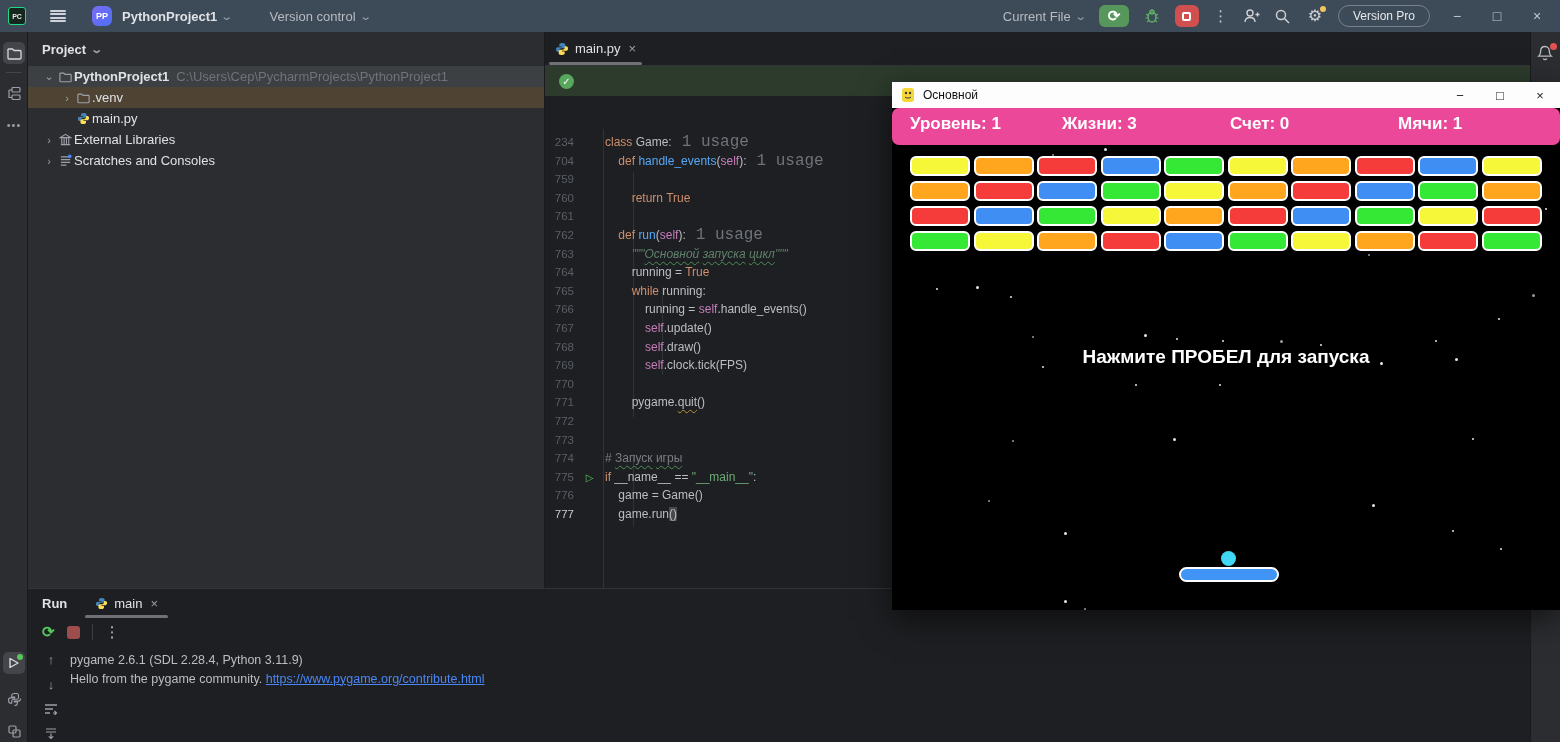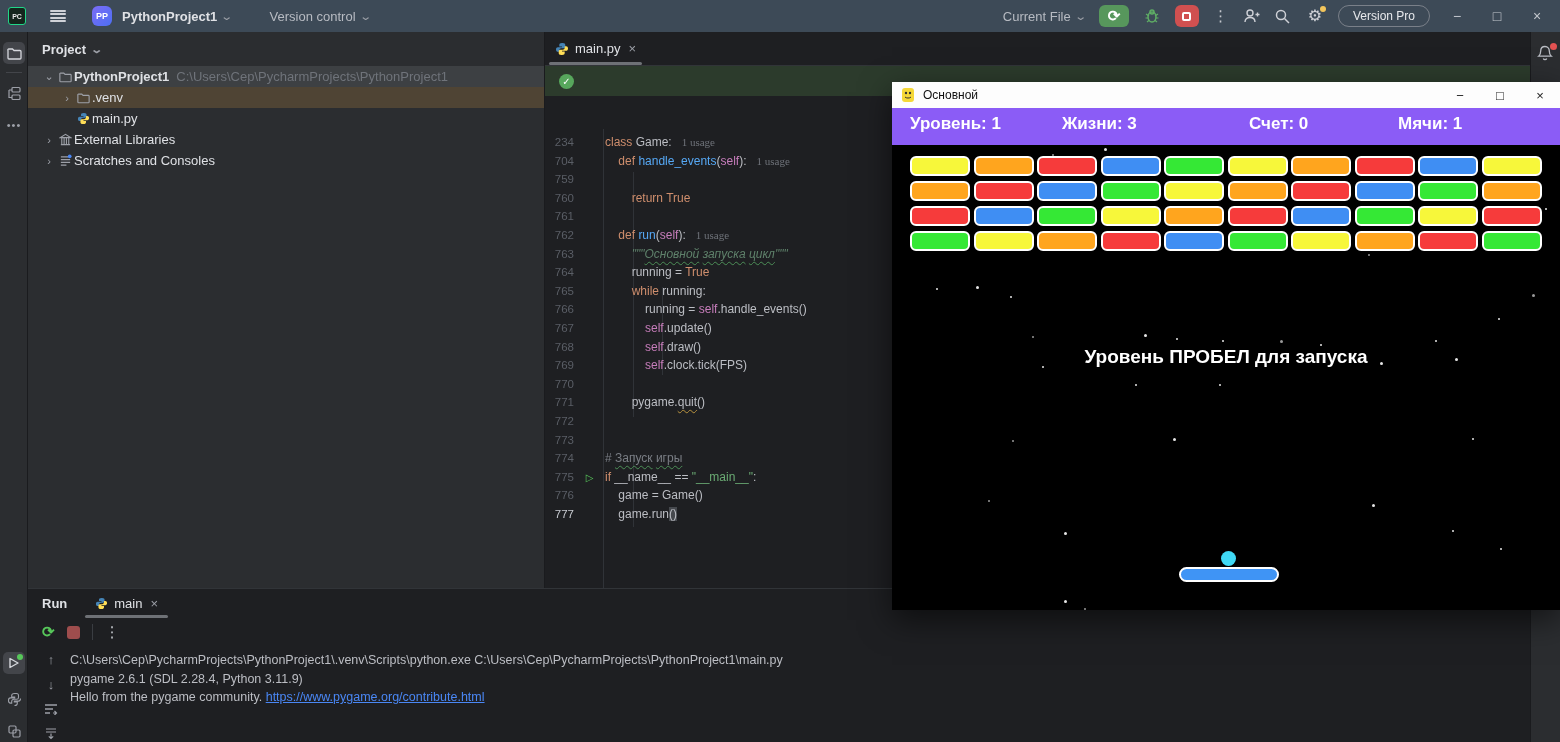--- a/index.html
+++ b/index.html
@@ -53,21 +53,21 @@
   .ed-tab::after{content:"";position:absolute;left:4px;right:4px;bottom:0;height:3px;border-radius:2px;background:#6e7176;}
   .tab-x{color:#9da0a8;font-size:13px;margin-left:2px;}
   .banner{height:30px;background:#2c3b2c;display:flex;align-items:center;gap:10px;padding-left:14px;font-size:13px;color:#dfe1e5;}
   .check-circle{width:15px;height:15px;border-radius:50%;background:#57a75c;color:#fff;font-size:10px;display:flex;align-items:center;justify-content:center;}
   #code-lines{position:absolute;left:0;top:97px;width:985px;bottom:0;padding-top:4px;font-family:"DejaVu Sans Mono",monospace;font-size:12px;}
   .cl{height:18.6px;line-height:18.6px;white-space:pre;}
   .ln{display:inline-block;width:29px;text-align:right;color:#5a5e66;font-size:11.5px;}
   .ln.cur{color:#c9ccd2;}
   .mark{display:inline-block;width:31px;text-align:center;}
   .run-arrow{color:#57c75a;font-size:10px;}
-  .usage{font-family:Liberation Serif, serif;font-size:11px;color:#6f737a;margin-left:10px;}
+  .usage{font-family:Liberation Mono, monospace;font-size:16px;color:#6f737a;margin-left:10px;}
   .tk-kw{color:#cf8e6d;} .tk-fn{color:#56a8f5;} .tk-sf{color:#c77dbb;} .tk-st{color:#6aab73;}
   .tk-t{color:#bcbec4;}
   .tk-doc,.tk-docw{color:#5f826b;font-style:italic;}
   .tk-docw{text-decoration:underline wavy #4c8f57 1px;text-underline-offset:3px;}
   .tk-cm{color:#7a7e85;} .tk-cmw{color:#7a7e85;text-decoration:underline wavy #4c8f57 1px;text-underline-offset:3px;}
   .tk-wavy{color:#bcbec4;text-decoration:underline wavy #b8923e 1px;text-underline-offset:3px;}
   .tk-caret{color:#bcbec4;background:#45484d;}
   .vline{position:absolute;width:1px;background:#303338;}
 
   
@@ -90,21 +90,21 @@
   #console{position:absolute;left:42px;top:62px;right:10px;bottom:0;font-family:"DejaVu Sans Mono",monospace;font-size:12.5px;color:#bcbec4;line-height:18.6px;}
   .console-link{color:#4a87f5;text-decoration:underline;cursor:pointer;text-align:center;}
 
   
   #gamewin{left:892px;top:82px;width:668px;height:528px;box-shadow:0 10px 30px rgba(0,0,0,.55);}
   .gw-titlebar{height:26px;background:#fdfdfd;display:flex;align-items:center;padding-left:8px;gap:7px;}
   .gw-title{font-size:12px;color:#111;}
   .gw-btns{margin-left:auto;display:flex;align-items:center;}
   .gw-btn{width:40px;height:26px;display:flex;align-items:center;justify-content:center;color:#222;font-size:13px;cursor:pointer;}
   .gw-body{position:relative;width:668px;height:502px;background:#000;overflow:hidden;}
-  .hud{position:absolute;left:0;top:0;width:668px;height:37px;background:#8b5cf6;}
+  .hud{position:absolute;left:0;top:0;width:668px;height:37px;background:#ec4899;border-radius:7px;}
   .hud span{position:absolute;top:6px;font-size:17px;font-weight:bold;color:#fff;}
   .brick{position:absolute;width:60px;height:20px;border:2px solid #fff;border-radius:6px;}
   .gw-msg{position:absolute;left:0;top:238px;width:668px;text-align:center;font-size:19px;font-weight:bold;color:#fff;}
   .ball{position:absolute;left:329px;top:443px;width:15px;height:15px;border-radius:50%;}
   .paddle{position:absolute;left:287px;top:459px;width:100px;height:15px;border:2px solid #fff;border-radius:8px;}
   .star{position:absolute;width:2px;height:2px;border-radius:50%;background:#fff;opacity:.9;}
 
   svg{display:block;}
 </style>
 </head>
@@ -348,21 +348,20 @@
         </svg>
     </span>
     <span class="cg-icon">
       <svg width="14" height="12" viewBox="0 0 14 12">
           <path d="M2 1h10M2 4h10" stroke="#9da0a8" stroke-width="1.2"></path>
           <path d="M7 5.5v5M4.8 8.3L7 10.5l2.2-2.2" stroke="#9da0a8" stroke-width="1.2" fill="none"></path>
         </svg>
     </span>
   </div>
   <div id="console">
-      <div><span>C:\Users\Cep\PycharmProjects\PythonProject1\.venv\Scripts\python.exe C:\Users\Cep\PycharmProjects\PythonProject1\main.py</span></div>
       <div><span>pygame 2.6.1 (SDL 2.28.4, Python 3.11.9)</span></div>
       <div><span>Hello from the pygame community. </span><span class="console-link">https://www.pygame.org/contribute.html</span></div>
     </div>
 </div>
 
 <div id="gamewin" class="abs">
   <div class="gw-titlebar">
     <svg width="16" height="16" viewBox="0 0 16 16">
         <rect x="2" y="1" width="12" height="14" rx="3" fill="#f5d837"></rect>
         <circle cx="6" cy="6" r="1.2" fill="#333"></circle>
@@ -407,21 +406,21 @@
         <div class="star" style="left: 300px; top: 470px;"></div>
         <div class="star" style="left: 488px; top: 254px; width: 3px; height: 3px;"></div>
         <div class="star" style="left: 580px; top: 330px;"></div>
         <div class="star" style="left: 96px; top: 392px; opacity: 0.6;"></div>
         <div class="star" style="left: 480px; top: 396px; width: 3px; height: 3px;"></div>
         <div class="star" style="left: 608px; top: 440px;"></div>
       </div>
     <div class="hud" id="hud">
         <span style="left: 18px;">Уровень: 1</span>
         <span style="left: 170px;">Жизни: 3</span>
-        <span style="left: 357px;">Счет: 0</span>
+        <span style="left: 338px;">Счет: 0</span>
         <span style="left: 506px;">Мячи: 1</span>
       </div>
     <div id="bricks">
         <div class="brick" style="left: 18px; top: 48px; background: rgb(247, 247, 58);"></div>
         <div class="brick" style="left: 81.5px; top: 48px; background: rgb(255, 165, 30);"></div>
         <div class="brick" style="left: 145px; top: 48px; background: rgb(246, 59, 59);"></div>
         <div class="brick" style="left: 208.5px; top: 48px; background: rgb(63, 142, 243);"></div>
         <div class="brick" style="left: 272px; top: 48px; background: rgb(53, 232, 53);"></div>
         <div class="brick" style="left: 335.5px; top: 48px; background: rgb(247, 247, 58);"></div>
         <div class="brick" style="left: 399px; top: 48px; background: rgb(255, 165, 30);"></div>
@@ -452,17 +451,17 @@
         <div class="brick" style="left: 81.5px; top: 123px; background: rgb(247, 247, 58);"></div>
         <div class="brick" style="left: 145px; top: 123px; background: rgb(255, 165, 30);"></div>
         <div class="brick" style="left: 208.5px; top: 123px; background: rgb(246, 59, 59);"></div>
         <div class="brick" style="left: 272px; top: 123px; background: rgb(63, 142, 243);"></div>
         <div class="brick" style="left: 335.5px; top: 123px; background: rgb(53, 232, 53);"></div>
         <div class="brick" style="left: 399px; top: 123px; background: rgb(247, 247, 58);"></div>
         <div class="brick" style="left: 462.5px; top: 123px; background: rgb(255, 165, 30);"></div>
         <div class="brick" style="left: 526px; top: 123px; background: rgb(246, 59, 59);"></div>
         <div class="brick" style="left: 589.5px; top: 123px; background: rgb(53, 232, 53);"></div>
       </div>
-    <div class="gw-msg">Уровень ПРОБЕЛ для запуска</div>
+    <div class="gw-msg">Нажмите ПРОБЕЛ для запуска</div>
     <div class="ball" id="ball" style="background: rgb(63, 217, 245);"></div>
     <div class="paddle" id="paddle" style="background: rgb(63, 148, 245);"></div>
   </div>
 </div>
 
 </body></html>

